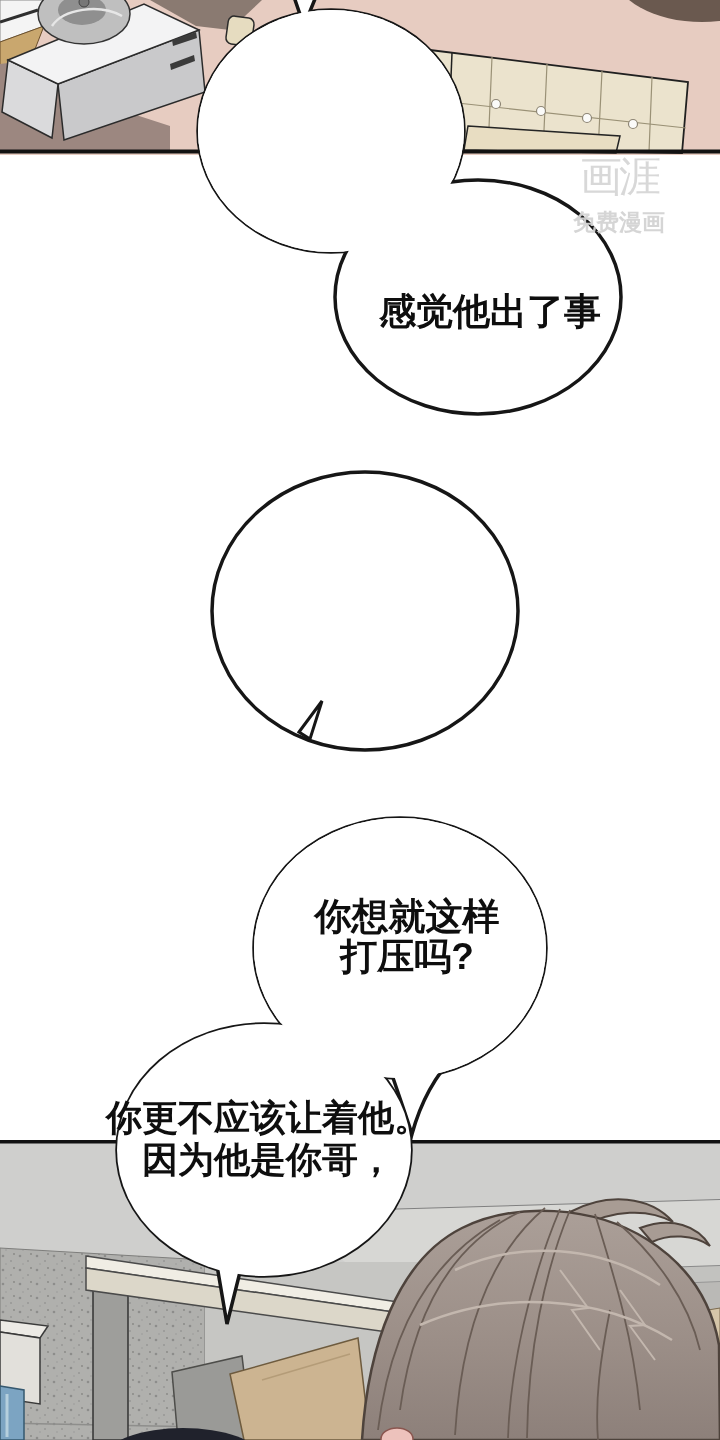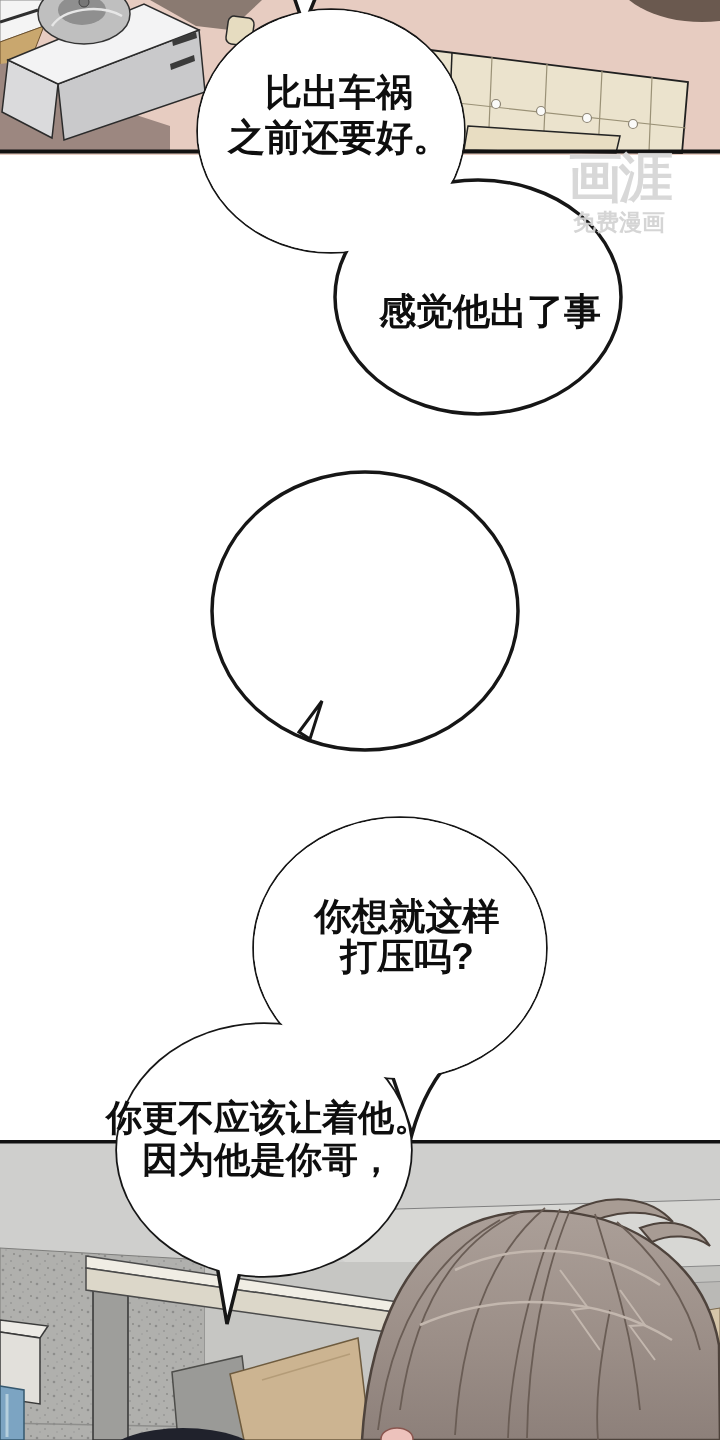--- a/index.html
+++ b/index.html
@@ -6,21 +6,21 @@
   .page{position:relative;width:720px;height:1440px;background:#ffffff;overflow:hidden;
         font-family:"Liberation Sans","DejaVu Sans",sans-serif;}
   .scene{position:absolute;left:0;width:720px;z-index:1;}
   .scene svg{display:block;}
   .bubbles-svg{position:absolute;left:0;top:0;z-index:2;}
   .btext{position:absolute;z-index:3;text-align:center;font-weight:700;color:#0e0e0e;
          font-size:37px;letter-spacing:0px;white-space:nowrap;}
   .btext div{margin:0;}
   .wm{position:absolute;left:556px;top:151px;width:126px;z-index:4;text-align:center;
       pointer-events:none;}
-  .wm-logo{font-size:54px;line-height:52px;font-weight:700;letter-spacing:-3px;
+  .wm-logo{font-size:42px;line-height:52px;font-weight:400;letter-spacing:-3px;
            color:rgba(213,213,213,0.93);text-shadow:0 0 1px rgba(255,255,255,0.55);}
   .wm-tag{font-size:23px;line-height:30px;font-weight:700;letter-spacing:0px;
           color:rgba(211,211,211,0.95);margin-top:4px;}
 </style>
 </head>
 <body>
 
 <div class="page">
 
   <div class="scene" style="top:0;height:155px;">
@@ -156,24 +156,20 @@
       <ellipse cx="400" cy="948" rx="146" ry="130" fill="#ffffff" stroke="#161616" stroke-width="3.5"></ellipse>
       <path d="M384,1052 Q396,1086 412,1134 Q425,1086 456,1054 Z" fill="#ffffff" stroke="#161616" stroke-width="3.5"></path>
       <ellipse cx="400" cy="948" rx="146" ry="130" fill="#ffffff"></ellipse>
       <ellipse cx="264" cy="1150" rx="147" ry="126" fill="#ffffff" stroke="#161616" stroke-width="3.5"></ellipse>
       <path d="M215,1254 L227,1324 L244,1256 Z" fill="#ffffff" stroke="#161616" stroke-width="3.5"></path>
       <ellipse cx="264" cy="1150" rx="147" ry="126" fill="#ffffff"></ellipse>
       <ellipse cx="400" cy="948" rx="146" ry="130" fill="#ffffff"></ellipse>
     </g>
   </svg>
 
-  <div class="btext" style="left:189px;top:70px;width:300px;line-height:45px;">
-    <div>比出车祸</div>
-    <div>之前还要好。</div>
-  </div>
   <div class="btext" style="left:330px;top:248px;width:320px;line-height:41px;margin-top:43px;">
     <div>感觉他出了事</div>
   </div>
   <div class="btext" style="left:222px;top:570px;width:300px;line-height:41px;">
   </div>
   <div class="btext" style="left:257px;top:897px;width:300px;line-height:40px;">
     <div>你想就这样</div>
     <div>打压吗?</div>
   </div>
   <div class="btext" style="left:94px;top:1097px;width:348px;line-height:42px;font-size:36px;">

